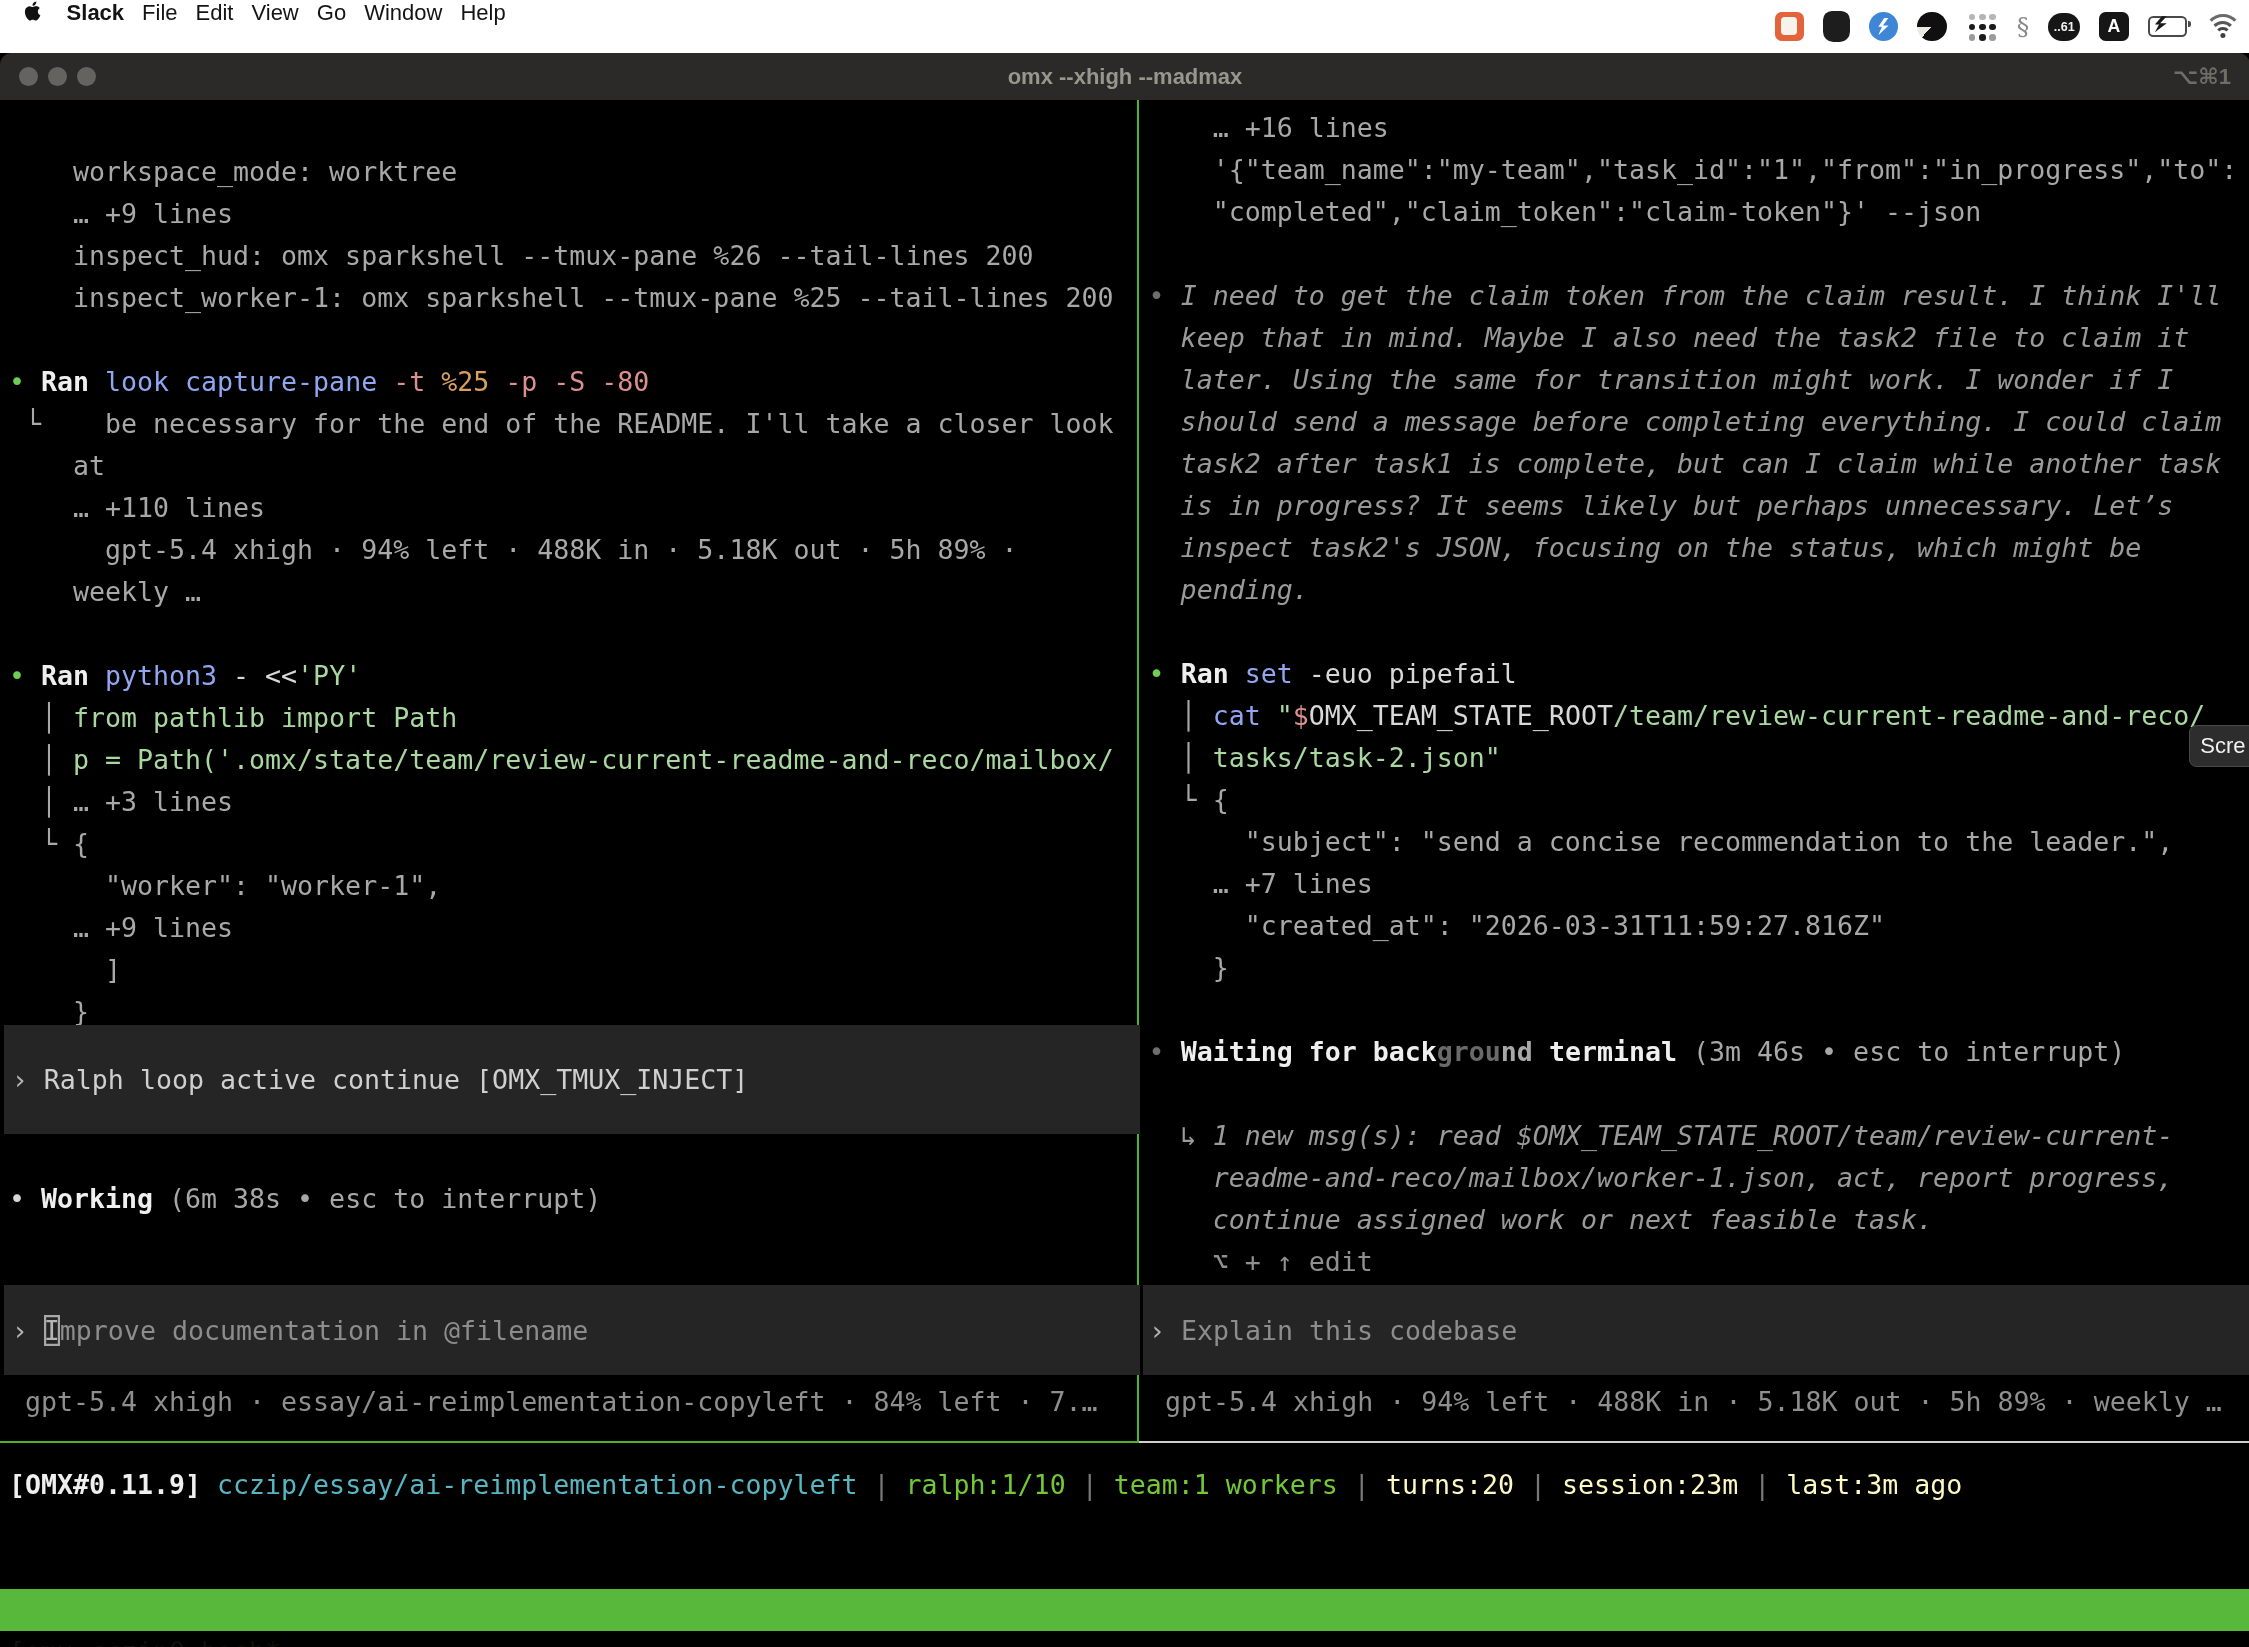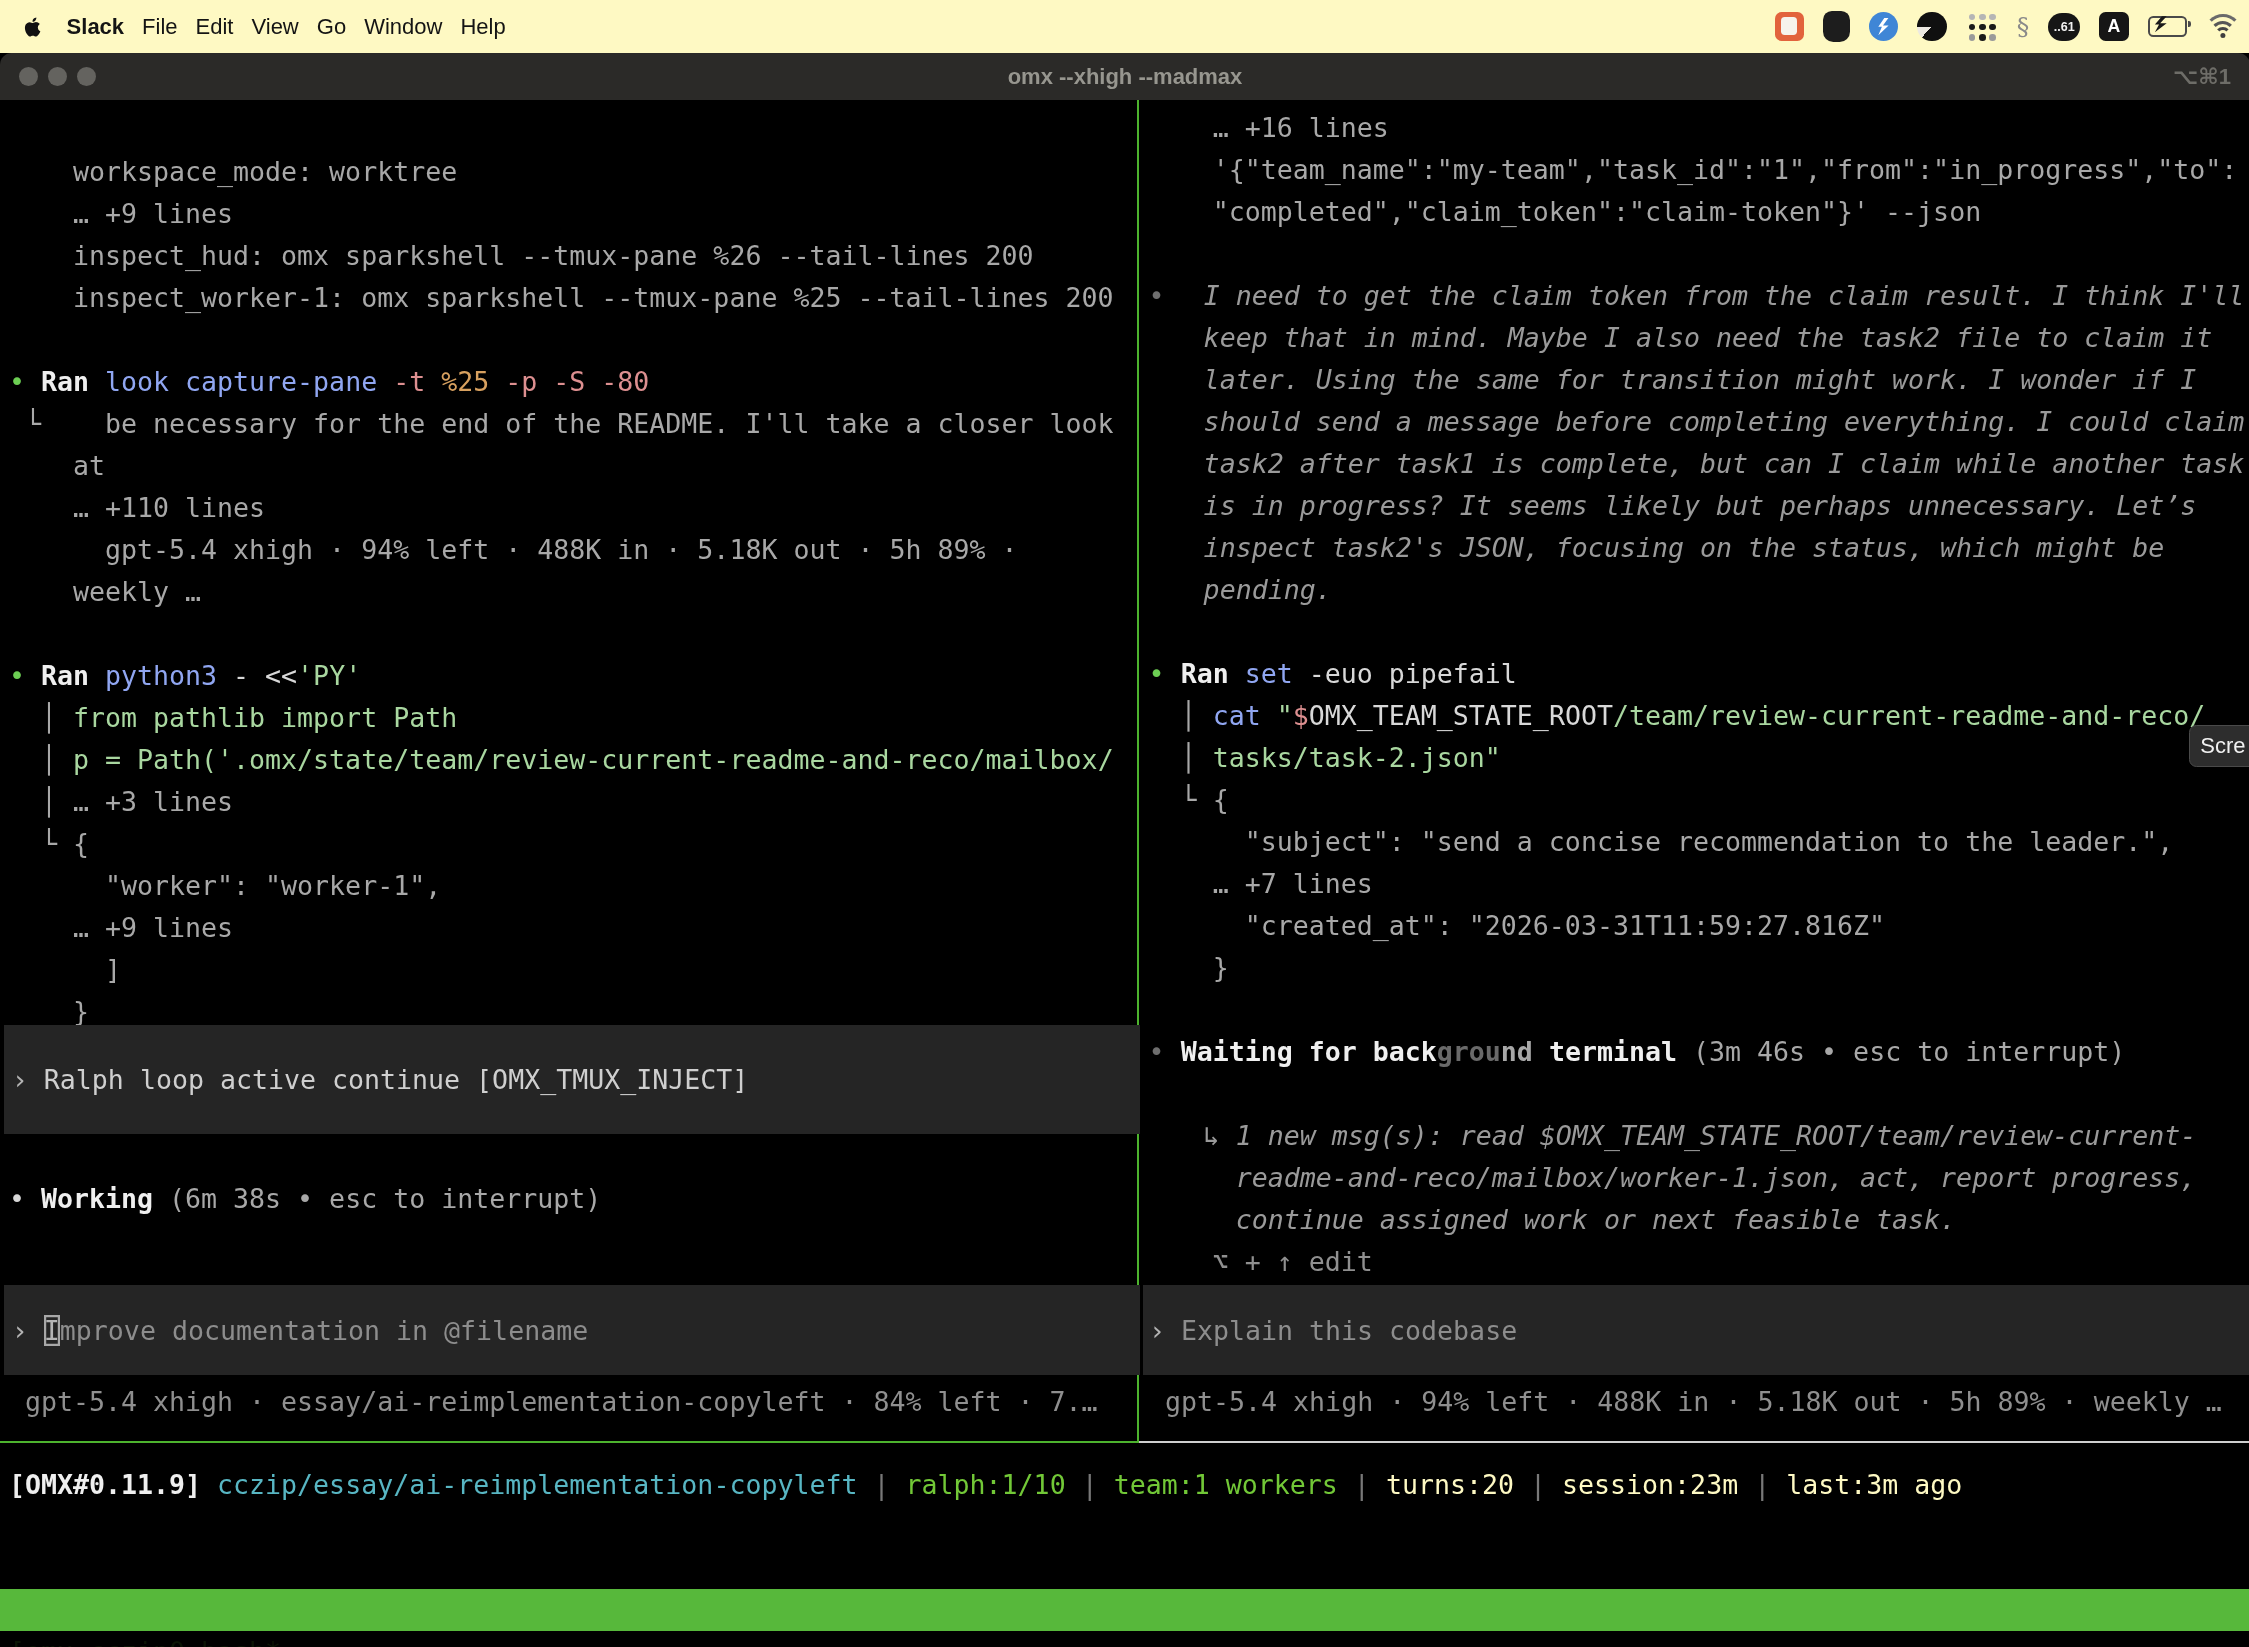--- a/index.html
+++ b/index.html
@@ -1,20 +1,20 @@
 <!DOCTYPE html>
 <html style="font-size:11.8px"><head>
 <meta charset="utf-8">
 <style>
   html,body{margin:0;padding:0;background:#000;}
   #stage{position:relative;width:2250px;height:1648px;overflow:hidden;background:#000;
          font-family:"DejaVu Sans Mono",monospace;}
   
-  .menubar{position:absolute;left:0;top:0;width:2250px;height:53px;background:#fef9c3;
-           display:flex;align-items:center;font-family:"Liberation Sans","DejaVu Sans",sans-serif;
+  .menubar{position:absolute;left:0;top:0;width:2250px;height:53px;background:#ffffff;
+           display:flex;font-family:"Liberation Sans","DejaVu Sans",sans-serif;
            font-size:22px;color:#141414;}
   .menubar .apple{margin-left:24px;width:19px;height:22px;display:inline-block;}
   .menubar .mitem{margin-left:18px;}
   .menubar .appname{font-weight:700;margin-left:23.6px;}
   .mb-icons{position:absolute;right:10.3px;top:0;height:53px;display:flex;align-items:center;gap:19px;}
   .ic{display:flex;align-items:center;justify-content:center;}
   .ic-chat{width:29.5px;height:29.5px;background:#e2633c;border-radius:6.6px;position:relative;}
   .ic-chat i{position:absolute;left:6.6px;top:5.2px;width:16px;height:17.7px;background:#f6f3ec;border-radius:3.7px;}
   .ic-shield{width:26.6px;height:31px;background:#1d1d1d;border-radius:8.9px 8.9px 10.3px 10.3px;
              display:grid;grid-template-columns:6.6px 6.6px 6.6px;grid-template-rows:6.6px 6.6px 6.6px;gap:1.5px;
@@ -57,21 +57,21 @@
   
   .term{position:absolute;left:0;top:100px;width:2250px;height:1489px;background:#000;
         font-size:26.6px;color:#a8a8a8;}
   .pane{position:absolute;top:0;overflow:hidden;}
   .pane-left{left:0;width:1137px;height:1341px;padding:7.4px 0 0 8.9px;margin-top:44px;}
   .pane-right{left:1139px;width:1111px;height:1341px;padding:7.4px 0 0 9.6px;}
   .trow{height:42px;line-height:42px;white-space:pre;}
   .seg-g{color:#a8a8a8;}.seg-dg{color:#8f8f8f;}.seg-dg2{color:#fef9c3;}
   .seg-w{color:#d8d8d8;}.seg-b{color:#efefef;font-weight:700;}
   .seg-grn{color:#a9d7a0;}.seg-blu{color:#90a6f1;}.seg-rose{color:#dd8f90;}.seg-org{color:#d7a05f;}
-  .seg-itl{color:#9a9a9a;font-style:italic;margin-left:23px;}
+  .seg-itl{color:#9a9a9a;font-style:italic;}
   .seg-gb{color:#6cce53;}.seg-db{color:#6e6e6e;}
   .seg-s1{color:#6a6a6a;font-weight:700;}.seg-s2{color:#a8a8a8;font-weight:700;}
   .seg-teal{color:#58b6c3;}.seg-lime{color:#72c837;}.seg-sep{color:#787878;}
   .seg-pr{color:#b3b3b3;}.seg-ph{color:#8d8d8d;}.seg-rb{color:#cfcfcf;}
   .seg-cur{color:#b5b5b5;box-shadow:inset 0 0 0 2.2px #a8a8a8;}
   .vdiv{position:absolute;left:1137px;top:0;width:2.2px;height:1341px;background:#4db32e;}
   .hborder-l{position:absolute;left:0;top:1341px;width:1139px;height:2.2px;background:#4db32e;}
   .hborder-r{position:absolute;left:1139px;top:1341px;width:1111px;height:2.2px;background:#cfcfcf;}
   .band{position:absolute;background:#252525;display:flex;align-items:center;white-space:pre;}
   .band-ralph{left:4.4px;top:925px;width:1128px;height:109px;padding-left:7.4px;}

